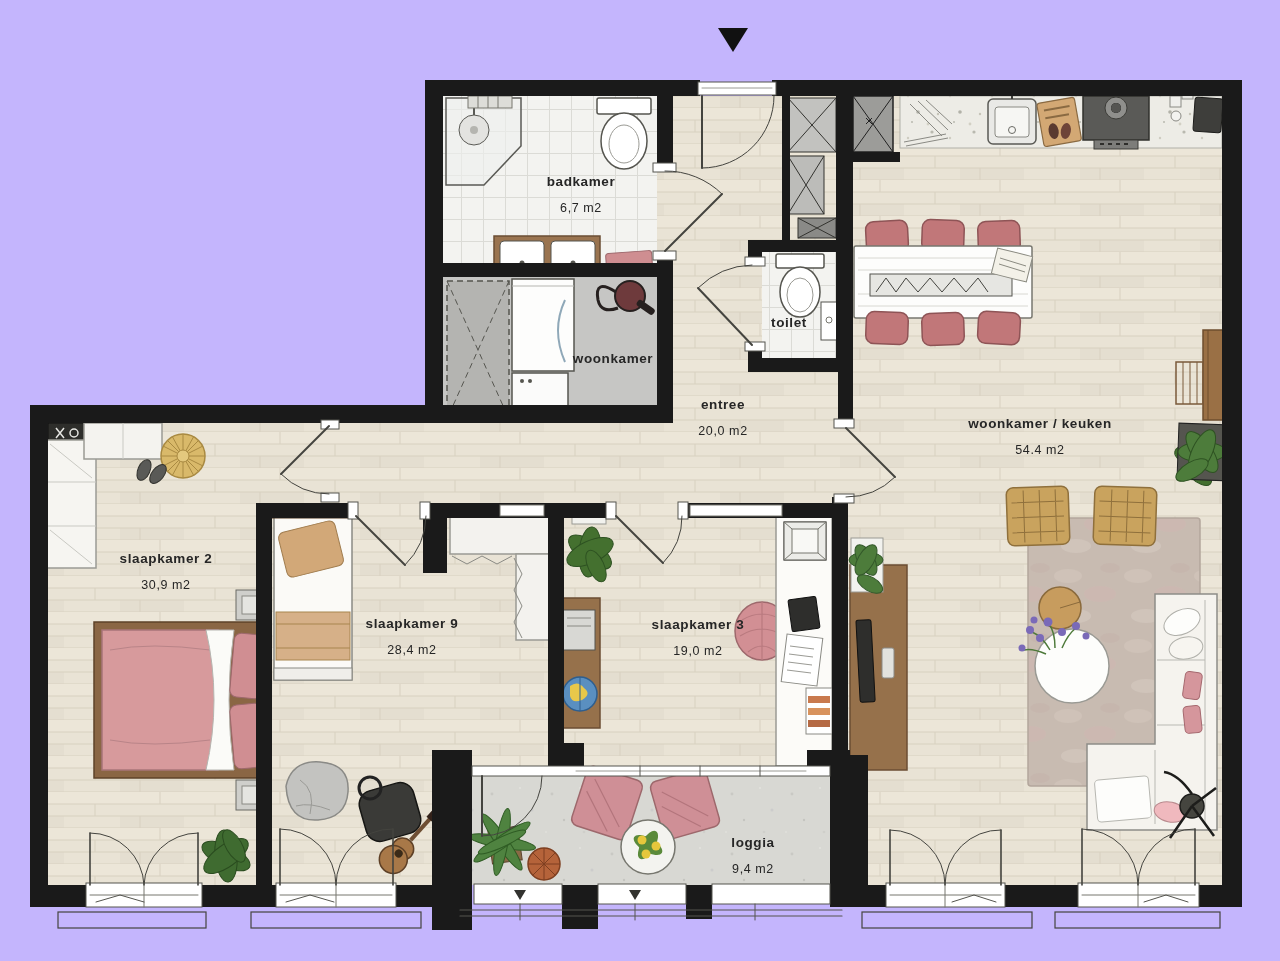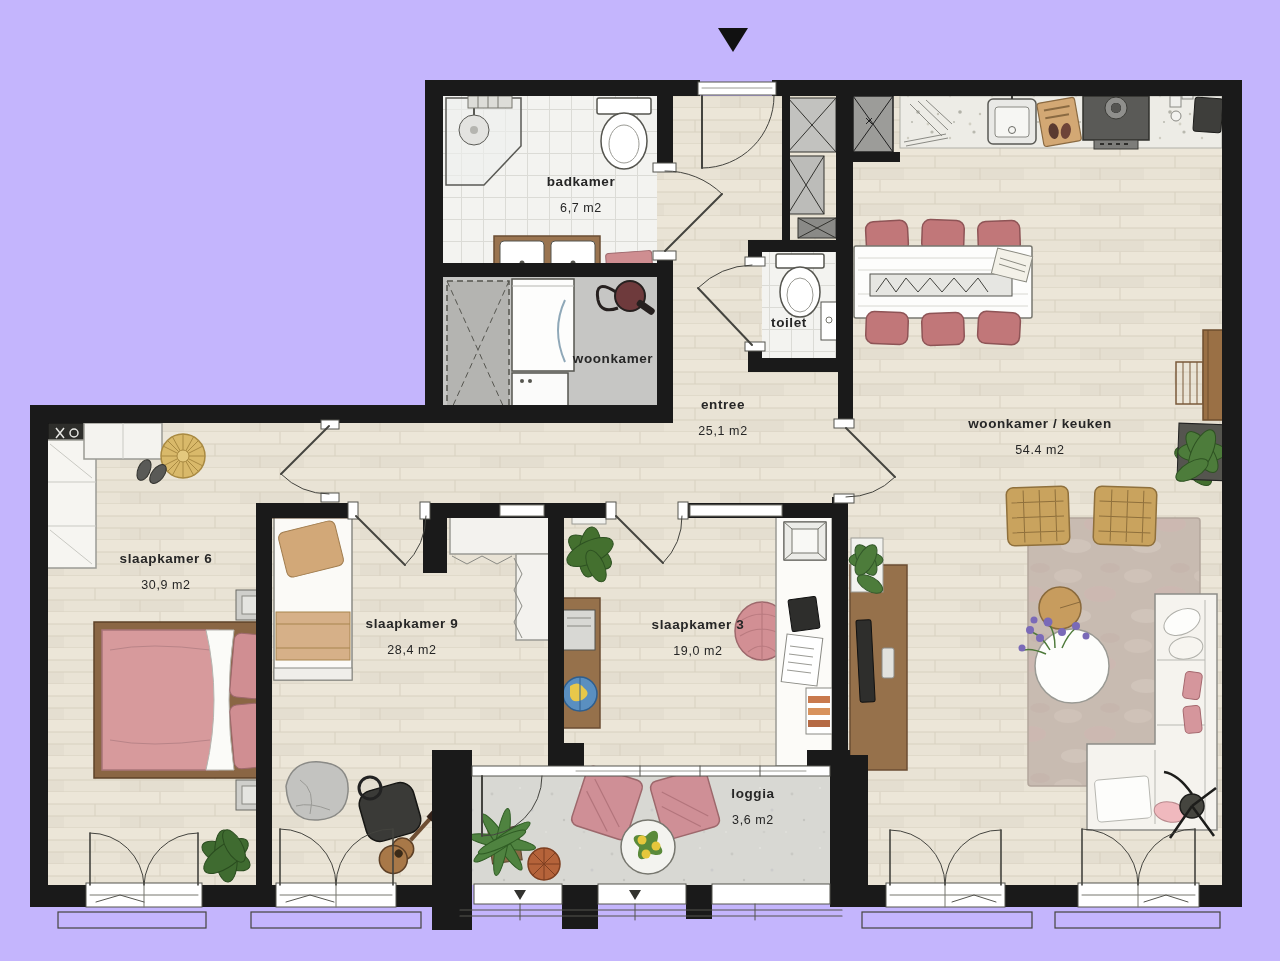--- a/index.html
+++ b/index.html
@@ -593,36 +593,36 @@
     <div class="rarea">6,7 m2</div>
   </div>
   <div class="room-label" style="left:613px;top:358px">
     <div class="rname">woonkamer</div>
   </div>
   <div class="room-label" style="left:789px;top:322px">
     <div class="rname">toilet</div>
   </div>
   <div class="room-label" style="left:723px;top:417px">
     <div class="rname">entree</div>
-    <div class="rarea">25,1 m2</div>
+    <div class="rarea">20,0 m2</div>
   </div>
   <div class="room-label" style="left:1040px;top:436px">
     <div class="rname">woonkamer / keuken</div>
     <div class="rarea">54.4 m2</div>
   </div>
   <div class="room-label" style="left:166px;top:571px">
-    <div class="rname">slaapkamer 6</div>
+    <div class="rname">slaapkamer 2</div>
     <div class="rarea">30,9 m2</div>
   </div>
   <div class="room-label" style="left:412px;top:636px">
     <div class="rname">slaapkamer 9</div>
     <div class="rarea">28,4 m2</div>
   </div>
   <div class="room-label" style="left:698px;top:637px">
     <div class="rname">slaapkamer 3</div>
     <div class="rarea">19,0 m2</div>
   </div>
-  <div class="room-label" style="left:753px;top:806px">
+  <div class="room-label" style="left:753px;top:855px">
     <div class="rname">loggia</div>
-    <div class="rarea">3,6 m2</div>
+    <div class="rarea">9,4 m2</div>
   </div>
 </div>
 </div>
 
 </body></html>

